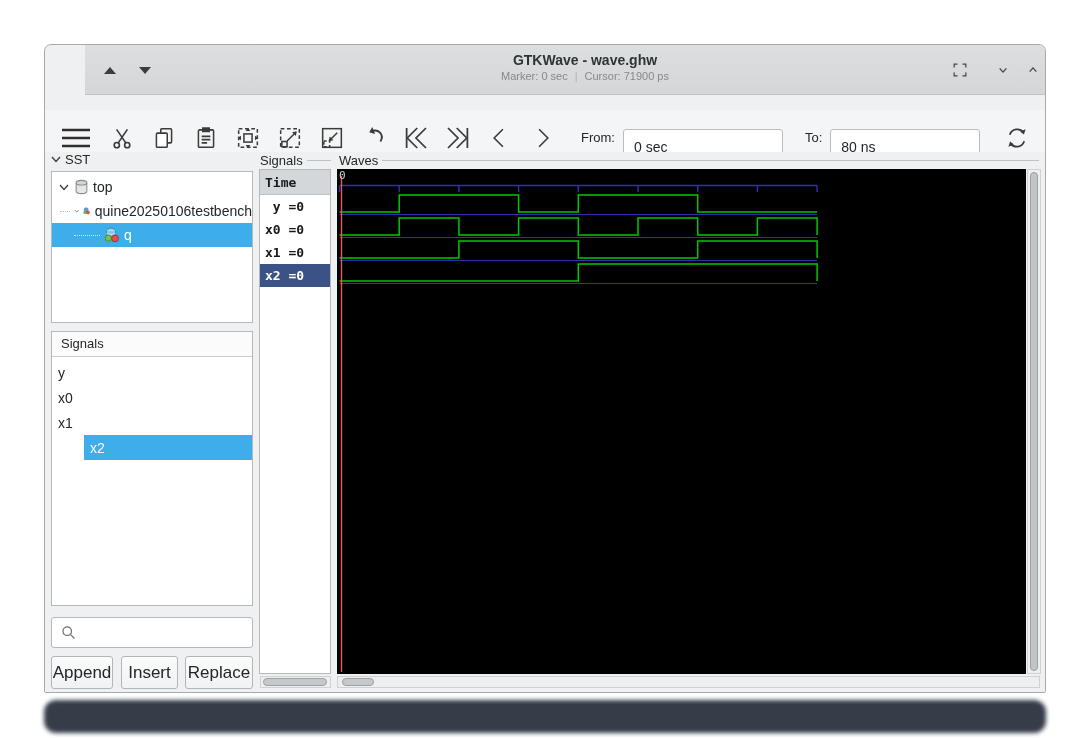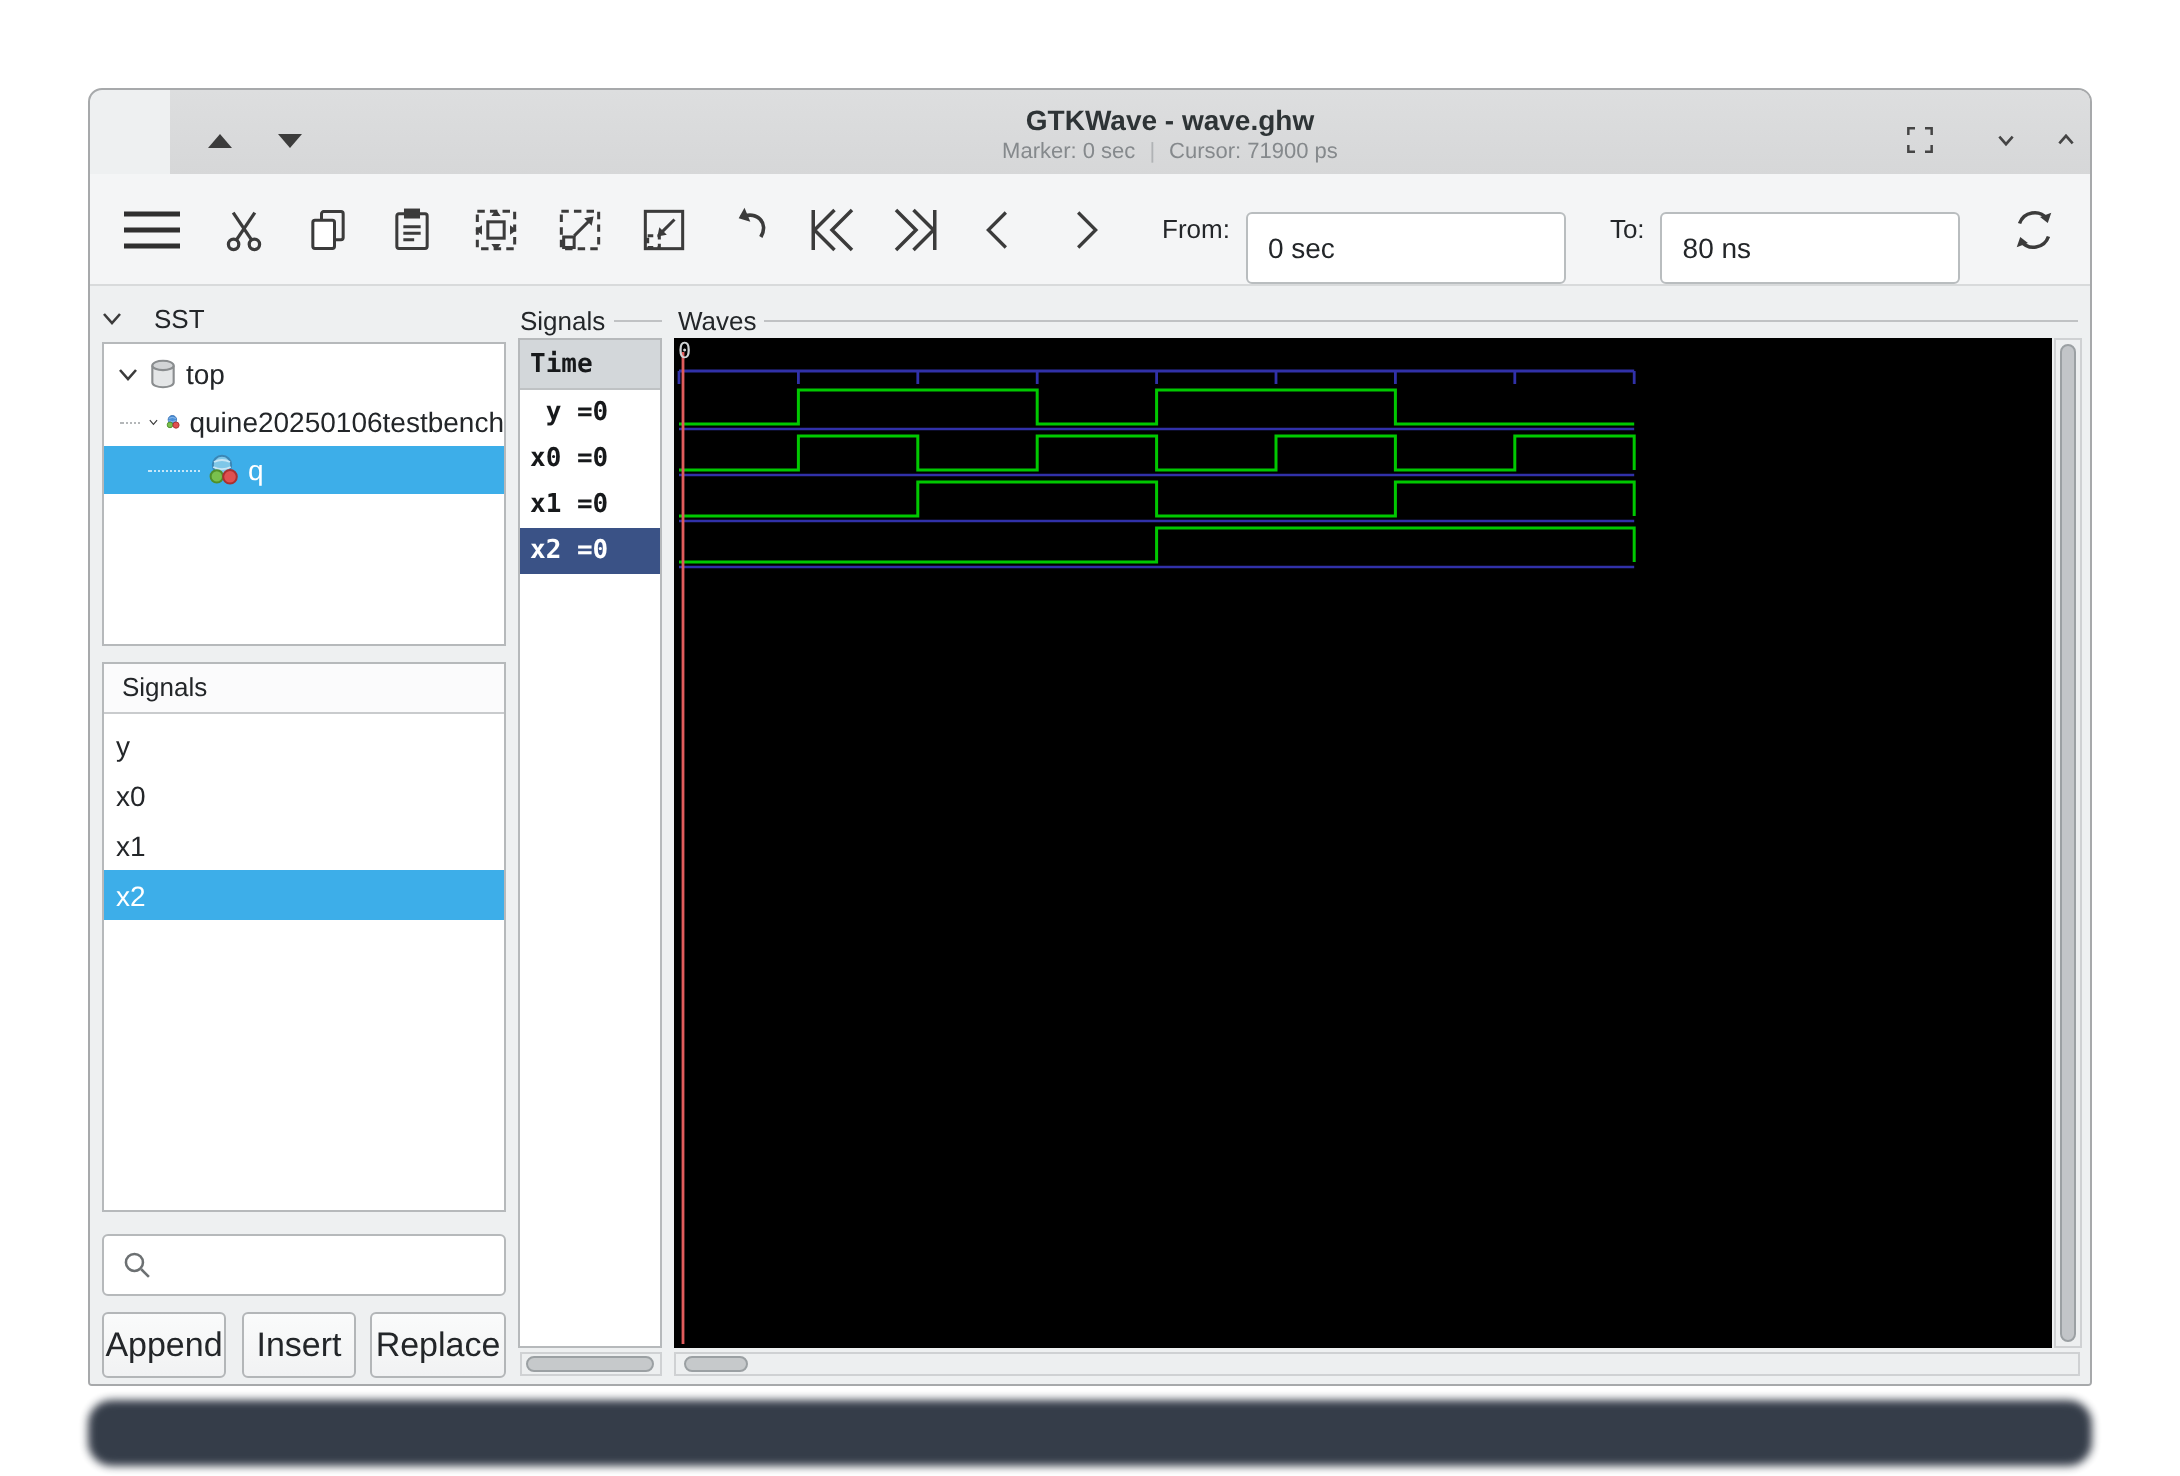--- a/index.html
+++ b/index.html
@@ -18,46 +18,46 @@
     background:linear-gradient(#dddedf,#d5d6d7);border-bottom:1px solid #c2c3c4;margin-left:40px;}
   .tb-center{position:absolute;left:0;right:0;top:7px;text-align:center;}
   .tb-title{font-size:14px;font-weight:700;color:#2e3436;line-height:17px;}
   .tb-sub{font-size:11px;color:#85898c;line-height:15px;}
   .tb-sub .sep{color:#b0b3b5;margin:0 7px;}
   .tb-btn{position:absolute;top:14px;width:22px;height:22px;display:flex;align-items:center;justify-content:center;cursor:default;}
   .tri-up{width:0;height:0;border-left:6px solid transparent;border-right:6px solid transparent;border-bottom:7px solid #3c3c3c;}
   .tri-down{width:0;height:0;border-left:6px solid transparent;border-right:6px solid transparent;border-top:7px solid #3c3c3c;}
 
   
-  .toolbar{position:absolute;left:0;top:42px;width:100%;height:56px;background:#f4f5f6;
+  .toolbar{position:absolute;left:0;top:65px;width:100%;height:56px;background:#f4f5f6;
     border-bottom:1px solid #d8dadb;display:flex;align-items:center;padding-left:10px;gap:8px;}
   .tool-btn{width:34px;height:34px;display:flex;align-items:center;justify-content:center;border-radius:3px;}
   .tool-btn.wide{width:42px;}
   .tb-label{font-size:13px;color:#232629;margin-left:14px;}
   .tb-entry{height:36px;width:160px;background:#ffffff;border:1px solid #b9bdbf;border-radius:3px;
     font-family:"Liberation Sans",sans-serif;font-size:14px;color:#232629;padding:0 10px;outline:none;margin-top:18px;}
 
   
   .content{position:absolute;left:0;top:107px;width:100%;height:542px;background:#eef0f1;}
 
-  .sst-head{position:absolute;left:5px;top:-2px;height:18px;display:flex;align-items:center;gap:15px;
+  .sst-head{position:absolute;left:5px;top:-2px;height:18px;display:flex;align-items:center;gap:3px;
     font-size:13px;color:#232629;}
   .panel{background:#ffffff;border:1px solid #b6b9bb;}
   .tree-panel{position:absolute;left:6px;top:19px;width:202px;height:152px;overflow:hidden;}
   .tree-row{position:relative;height:24px;display:flex;align-items:center;white-space:nowrap;overflow:hidden;
     font-size:14px;color:#232629;}
   .tree-row.selected{background:var(--accent-blue,#3daee9);color:#ffffff;}
   .tree-row .lbl{margin-left:4px;}
   .dots{border-top:1px dotted #b4b7b9;position:absolute;top:12px;}
 
   .signals-frame{position:absolute;left:6px;top:179px;width:202px;height:275px;overflow:hidden;}
   .signals-frame .hdr{height:25px;line-height:24px;padding-left:9px;font-size:13px;color:#232629;
     background:#fbfbfc;border-bottom:1px solid #c9cbcd;}
   .sig-row{height:25px;display:flex;align-items:center;padding-left:6px;font-size:14px;color:#232629;}
-  .sig-row.selected{background:var(--accent-blue,#3daee9);color:#ffffff;}
+  .sig-row.selected{background:var(--accent-blue,#3daee9);color:#ffffff;margin-left:32px;}
 
   .search-box{position:absolute;left:6px;top:465px;width:202px;height:31px;background:#fff;
     border:1px solid #b6b9bb;border-radius:3px;display:flex;align-items:center;padding-left:8px;}
   .btn{position:absolute;top:504px;height:33px;background:linear-gradient(#fafbfb,#f1f2f3);
     border:1px solid #b3b6b8;border-radius:3px;font-size:17px;color:#232629;
     font-family:"Liberation Sans",sans-serif;display:flex;align-items:center;justify-content:center;}
 
   .frame-label{position:absolute;top:1px;font-size:13px;color:#232629;display:flex;align-items:center;gap:4px;}
   .frame-label .tail{height:1px;background:#c0c2c4;flex:1;}
 

